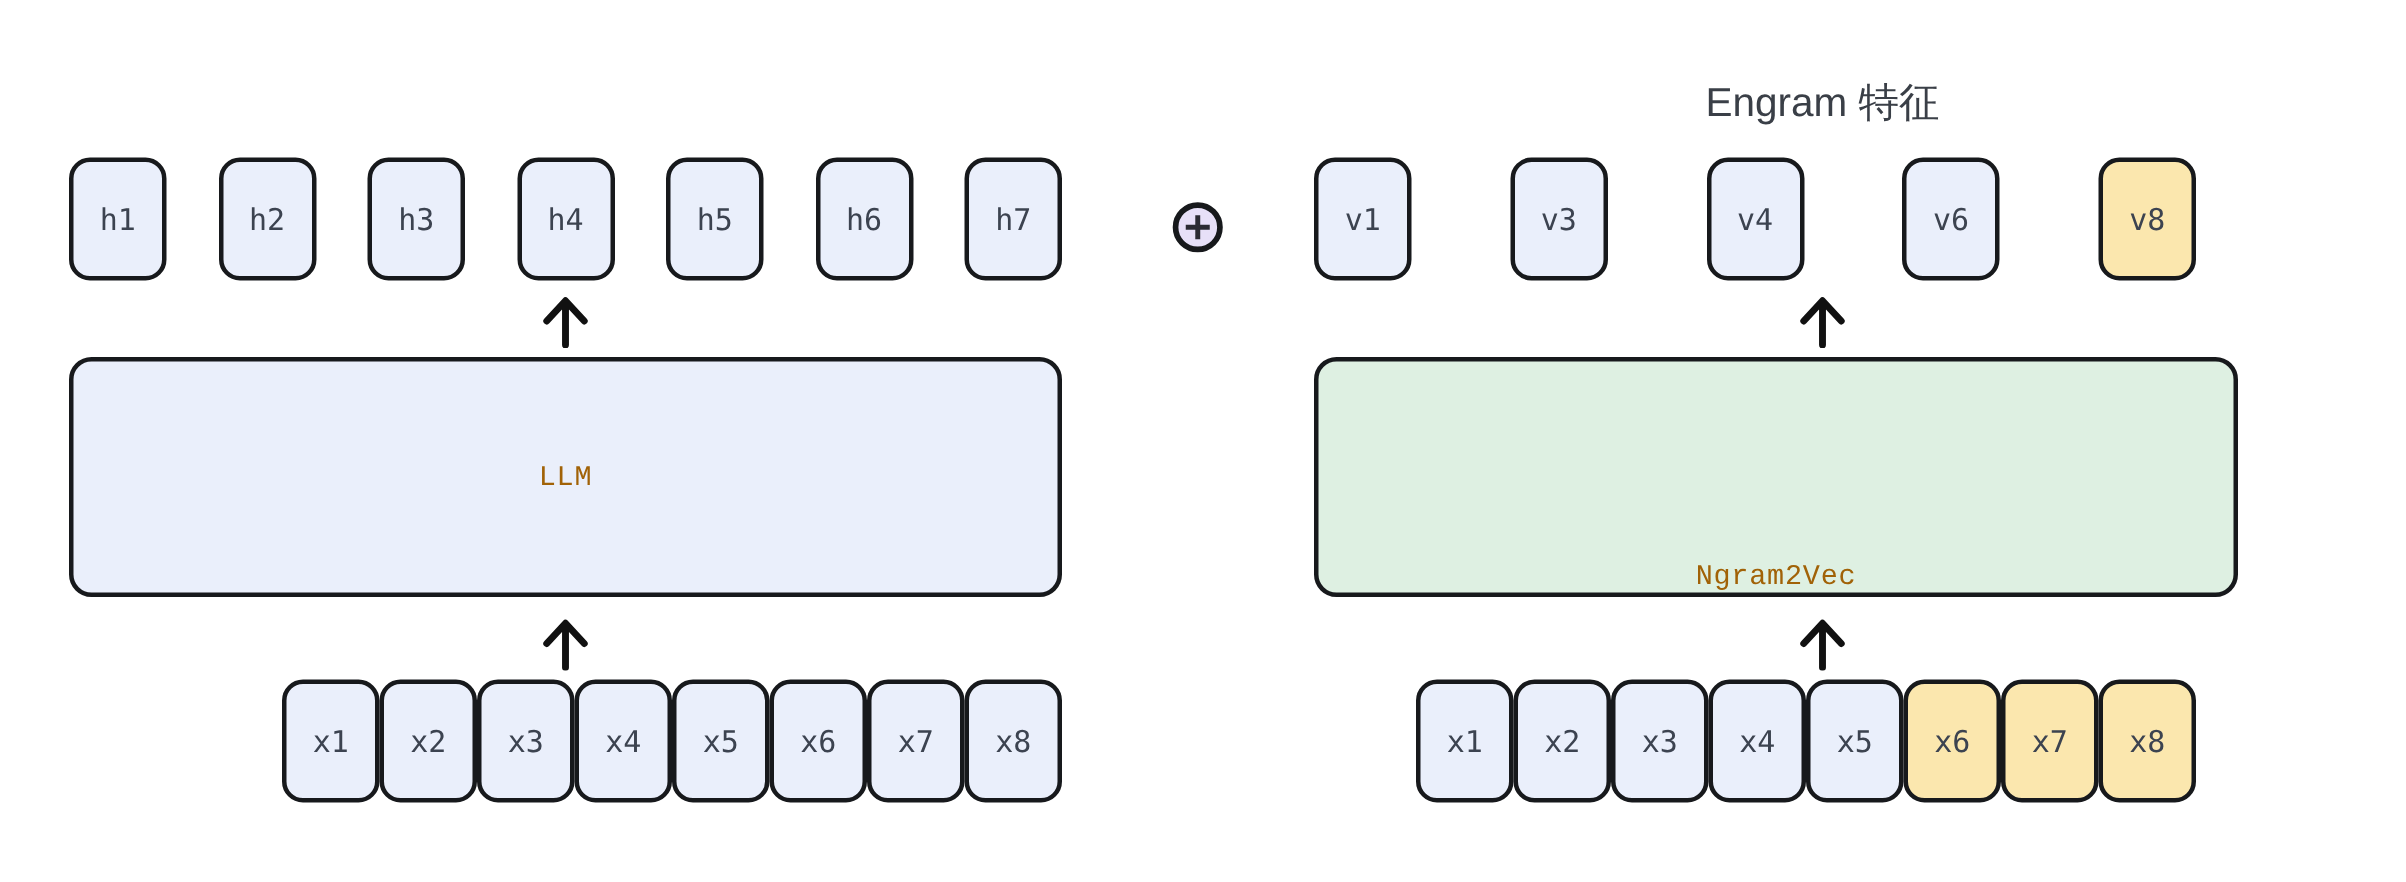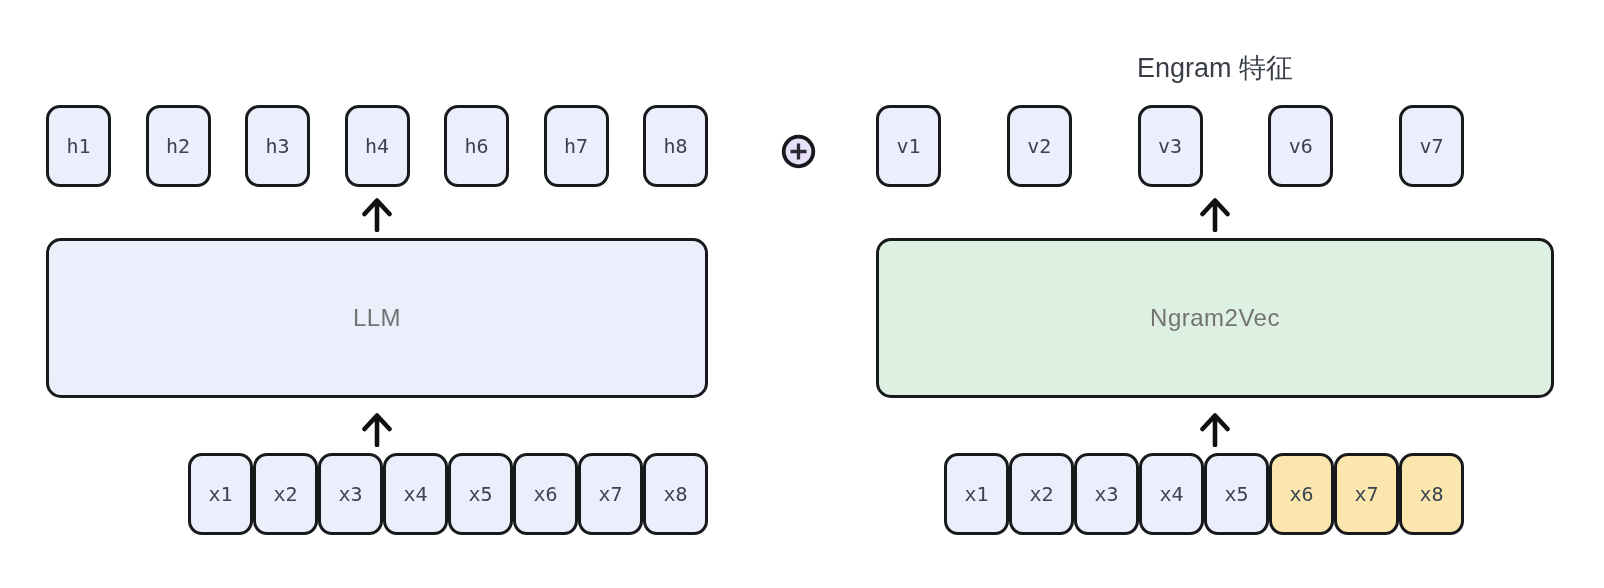--- a/index.html
+++ b/index.html
@@ -54,26 +54,27 @@
     top: 238px;
     height: 160px;
     box-sizing: border-box;
     border: 3.5px solid var(--border, #17191c);
     border-radius: 15px;
     display: flex;
     align-items: center;
     justify-content: center;
   }
   .block span {
-    font-size: 24px;
-    color: #737373;
+    font-size: 19px;
+    color: #a16207;
     letter-spacing: 0.5px;
+    font-family: Liberation Mono, monospace;
   }
   .llm-block   { left: 46px;  width: 662px; background: var(--llm-block-fill, #eaeffb); }
-  .ngram-block { left: 876px; width: 678px; background: var(--ngram-block-fill, #def0e2); }
+  .ngram-block { left: 876px; width: 616px; background: var(--ngram-block-fill, #def0e2); align-items: flex-end; }
   .up-arrow { position: absolute; width: 44px; height: 38px; }
   .arrow-left  { left: 355px; }
   .arrow-right { left: 1193px; }
   .arrow-upper { top: 194px; }
   .arrow-lower { top: 409px; }
   .plus-operator {
     position: absolute;
     left: 781px;
     top: 134px;
     width: 35px;
@@ -103,27 +104,27 @@
       <div class="token">
         <span>h2</span>
       </div>
       <div class="token">
         <span>h3</span>
       </div>
       <div class="token">
         <span>h4</span>
       </div>
       <div class="token">
+        <span>h5</span>
+      </div>
+      <div class="token">
         <span>h6</span>
       </div>
       <div class="token">
         <span>h7</span>
-      </div>
-      <div class="token">
-        <span>h8</span>
       </div>
     </div>
 
   <svg class="up-arrow arrow-left arrow-upper" viewBox="0 0 44 38">
     <path d="M22 36 L22 8 M9.5 20 L22 6.5 L34.5 20" fill="none" stroke="#111111" stroke-width="4.6" stroke-linecap="round" stroke-linejoin="round"></path>
   </svg>
 
   <div class="block llm-block">
     <span>LLM</span>
   </div>
@@ -162,30 +163,30 @@
   <svg class="plus-operator" viewBox="0 0 35 35">
     <circle cx="17.5" cy="17.5" r="14.8" fill="var(--operator-fill, #e7e0f8)" stroke="#17191c" stroke-width="3.8"></circle>
     <path d="M9.5 17.5 H25.5 M17.5 9.5 V25.5" fill="none" stroke="#2b2b33" stroke-width="3.3" stroke-linecap="butt"></path>
   </svg>
 
   <div class="token-row row-right row-top">
       <div class="token">
         <span>v1</span>
       </div>
       <div class="token">
-        <span>v2</span>
-      </div>
-      <div class="token">
         <span>v3</span>
       </div>
       <div class="token">
+        <span>v4</span>
+      </div>
+      <div class="token">
         <span>v6</span>
       </div>
-      <div class="token">
-        <span>v7</span>
+      <div class="token highlight">
+        <span>v8</span>
       </div>
     </div>
 
   <svg class="up-arrow arrow-right arrow-upper" viewBox="0 0 44 38">
     <path d="M22 36 L22 8 M9.5 20 L22 6.5 L34.5 20" fill="none" stroke="#111111" stroke-width="4.6" stroke-linecap="round" stroke-linejoin="round"></path>
   </svg>
 
   <div class="block ngram-block">
     <span>Ngram2Vec</span>
   </div>

